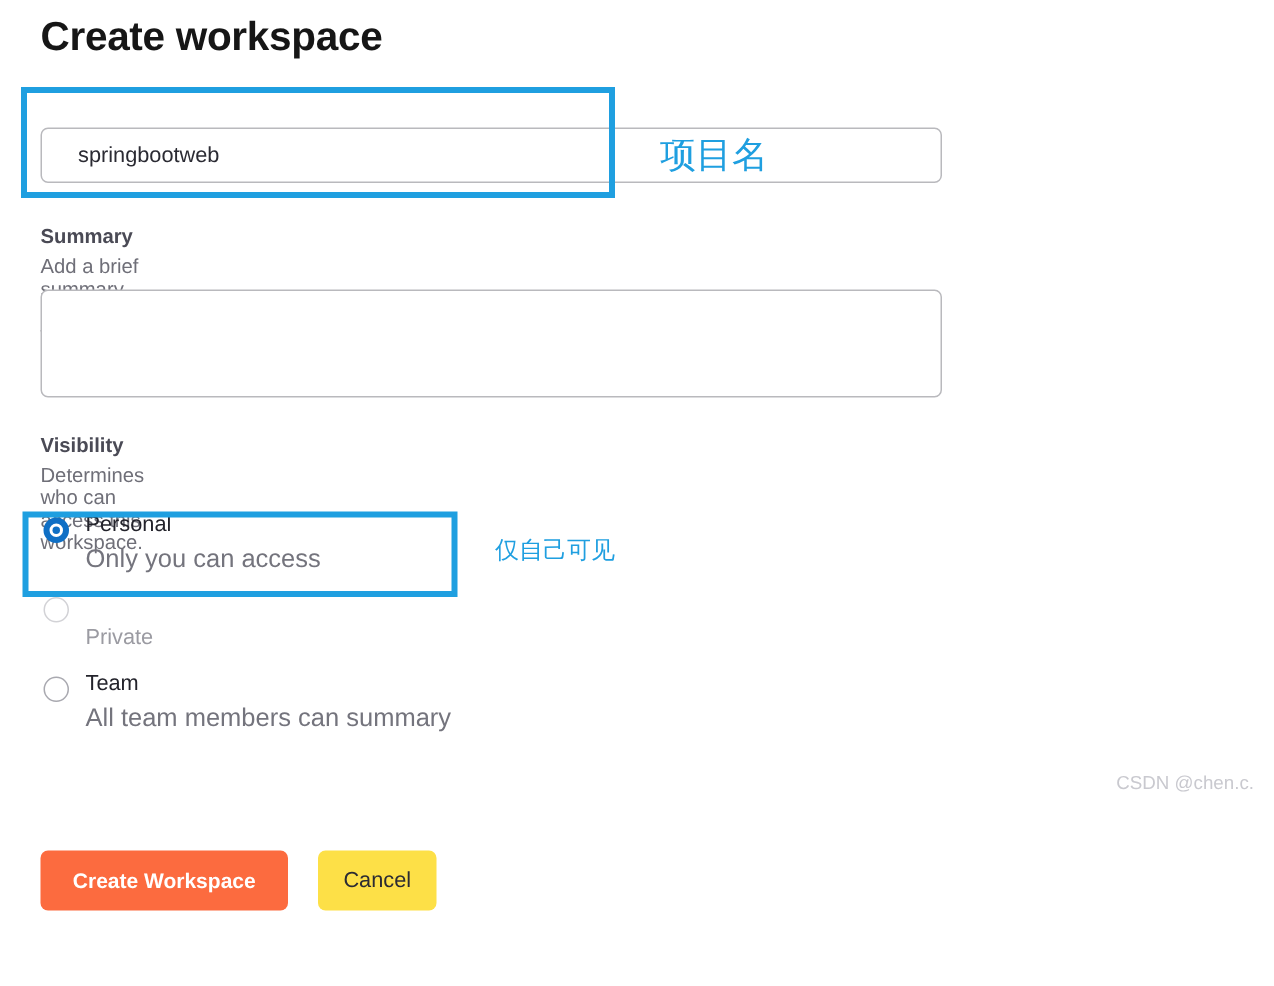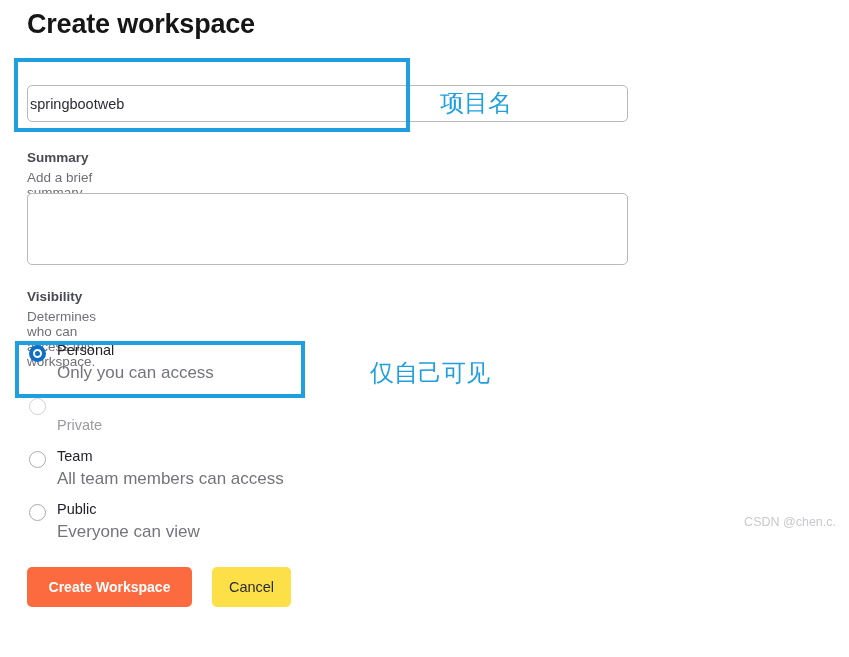--- a/index.html
+++ b/index.html
@@ -63,21 +63,21 @@
     top: 20px;
     width: 601px;
     height: 37px;
     box-sizing: border-box;
     border: 1px solid #b9b9bd;
     border-radius: 5px;
     background: #ffffff;
     font-family: "Liberation Sans", sans-serif;
     font-size: 14.5px;
     color: #2b2b33;
-    padding: 0 2px;
+    padding: 0 24px;
     outline: none;
   }
 
   
   .summary-group {
     position: absolute;
     left: 27px;
     top: 150px;
   }
   .summary-label { position: absolute; left: 0; top: 0; }
@@ -227,22 +227,21 @@
     pointer-events: none;
   }
   #anno-text-name {
     left: 440px;
     top: 87px;
     font-size: 24px;
   }
   #anno-text-personal {
     left: 330px;
     top: 357px;
-    font-size: 24px;
-    margin-left: 40px;
+    font-size: 16px;
   }
 
   
   .watermark {
     position: absolute;
     right: 13px;
     bottom: 9px;
     font-size: 12.5px;
     color: #c9c9cf;
   }
@@ -278,28 +277,23 @@
       </div>
 
       <div class="radio-row">
         <span class="radio-mark dim"></span>
         <span class="radio-title dim">Private</span>
       </div>
 
       <div class="radio-row">
         <span class="radio-mark"></span>
         <span class="radio-title">Team</span>
-        <span class="radio-desc">All team members can access</span>
+        <span class="radio-desc">All team members can summary</span>
       </div>
 
-      <div class="radio-row">
-        <span class="radio-mark"></span>
-        <span class="radio-title">Public</span>
-        <span class="radio-desc">Everyone can view</span>
-      </div>
 
     </div>
   </div>
 
   <div class="button-bar">
     <button class="btn btn-primary">Create Workspace</button>
     <button class="btn btn-secondary">Cancel</button>
   </div>
 
   <div class="anno-box" id="anno-box-name"></div>

